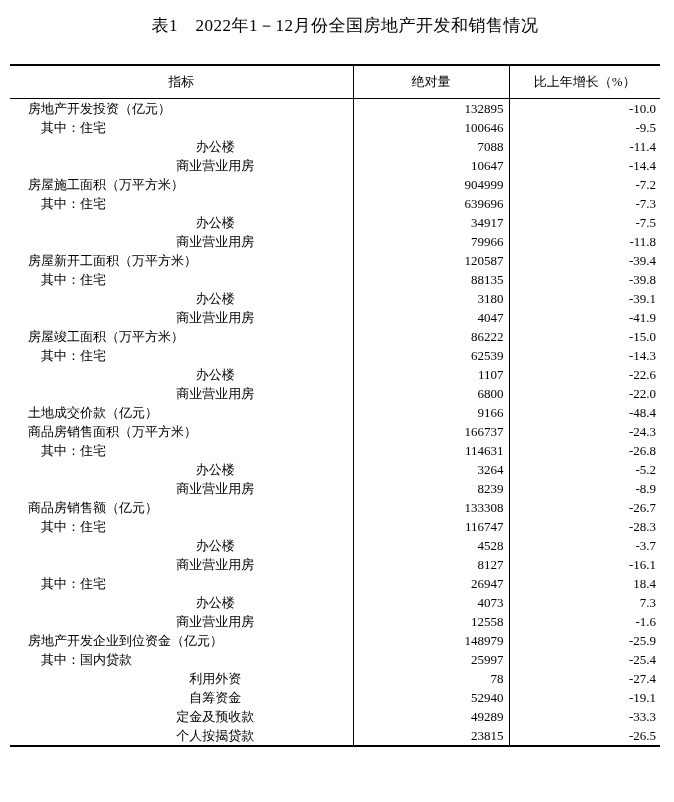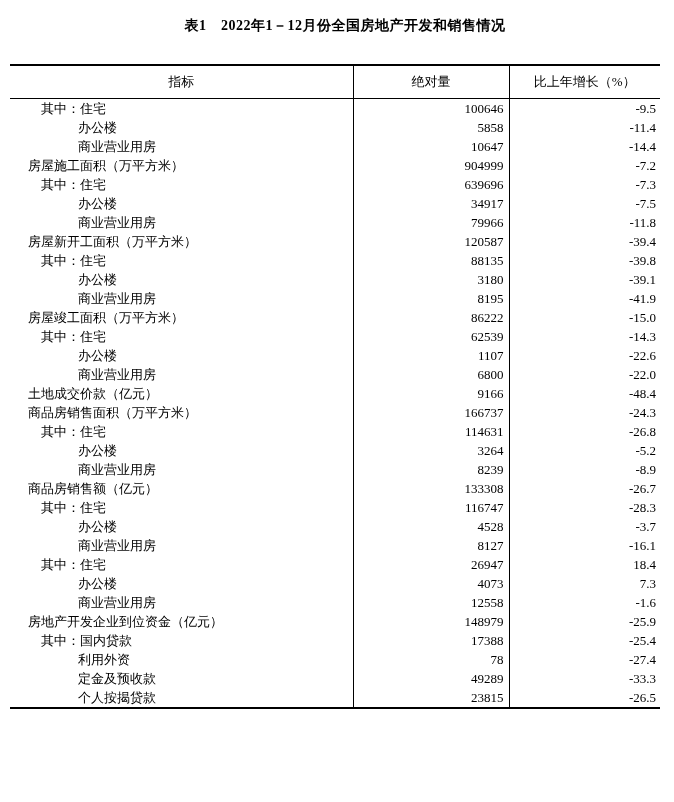--- a/index.html
+++ b/index.html
@@ -5,21 +5,21 @@
   html, body { margin: 0; padding: 0; }
   body {
     width: 674px; height: 802px;
     background: #ffffff; color: #000000;
     font-family: "Liberation Serif", "DejaVu Serif", serif;
     overflow: hidden;
   }
   .doc { width: 674px; height: 802px; position: relative; }
   .title {
     margin: 14px 0 0 16px;
-    font-size: 14px; font-weight: bold;
+    font-size: 17px; font-weight: normal;
     text-align: center; line-height: 24px;
     letter-spacing: 0.5px;
   }
   table.stats {
     border-collapse: collapse; table-layout: fixed;
     width: 650px; margin: 26px 0 0 10px;
     border-top: 2.5px solid #000;
     border-bottom: 2.5px solid #000;
   }
   col.c-indicator { width: 343px; }
@@ -33,21 +33,21 @@
   th {
     height: 33px; vertical-align: middle; text-align: center;
     border-bottom: 1px solid #000;
   }
   td { height: 19px; line-height: 19px; vertical-align: middle; }
   .b-right { border-right: 1px solid #000; }
   td.col-absolute { text-align: right; padding-right: 5px; }
   td.col-growth   { text-align: right; padding-right: 4px; }
   td.indent-0 { padding-left: 18px; }
   td.indent-1 { padding-left: 31px; }
-  td.indent-2 { padding-left: 68px; }
+  td.indent-2 { padding-left: 68px; text-align: center; }
 </style>
 </head>
 <body>
 
 <div class="doc">
   <h1 class="title">表1　2022年1－12月份全国房地产开发和销售情况</h1>
 
   <table class="stats">
     <colgroup>
       <col class="c-indicator">
@@ -56,27 +56,32 @@
     </colgroup>
     <thead>
       <tr>
         <th class="b-right">指标</th>
         <th class="b-right">绝对量</th>
         <th>比上年增长（%）</th>
       </tr>
     </thead>
     <tbody>
         <tr>
+          <td class="col-indicator b-right indent-0">房地产开发投资（亿元）</td>
+          <td class="col-absolute b-right">132895</td>
+          <td class="col-growth">-10.0</td>
+        </tr>
+        <tr>
           <td class="col-indicator b-right indent-1">其中：住宅</td>
           <td class="col-absolute b-right">100646</td>
           <td class="col-growth">-9.5</td>
         </tr>
         <tr>
           <td class="col-indicator b-right indent-2">办公楼</td>
-          <td class="col-absolute b-right">5858</td>
+          <td class="col-absolute b-right">7088</td>
           <td class="col-growth">-11.4</td>
         </tr>
         <tr>
           <td class="col-indicator b-right indent-2">商业营业用房</td>
           <td class="col-absolute b-right">10647</td>
           <td class="col-growth">-14.4</td>
         </tr>
         <tr>
           <td class="col-indicator b-right indent-0">房屋施工面积（万平方米）</td>
           <td class="col-absolute b-right">904999</td>
@@ -107,21 +112,21 @@
           <td class="col-absolute b-right">88135</td>
           <td class="col-growth">-39.8</td>
         </tr>
         <tr>
           <td class="col-indicator b-right indent-2">办公楼</td>
           <td class="col-absolute b-right">3180</td>
           <td class="col-growth">-39.1</td>
         </tr>
         <tr>
           <td class="col-indicator b-right indent-2">商业营业用房</td>
-          <td class="col-absolute b-right">8195</td>
+          <td class="col-absolute b-right">4047</td>
           <td class="col-growth">-41.9</td>
         </tr>
         <tr>
           <td class="col-indicator b-right indent-0">房屋竣工面积（万平方米）</td>
           <td class="col-absolute b-right">86222</td>
           <td class="col-growth">-15.0</td>
         </tr>
         <tr>
           <td class="col-indicator b-right indent-1">其中：住宅</td>
           <td class="col-absolute b-right">62539</td>
@@ -197,27 +202,32 @@
           <td class="col-absolute b-right">12558</td>
           <td class="col-growth">-1.6</td>
         </tr>
         <tr>
           <td class="col-indicator b-right indent-0">房地产开发企业到位资金（亿元）</td>
           <td class="col-absolute b-right">148979</td>
           <td class="col-growth">-25.9</td>
         </tr>
         <tr>
           <td class="col-indicator b-right indent-1">其中：国内贷款</td>
-          <td class="col-absolute b-right">17388</td>
+          <td class="col-absolute b-right">25997</td>
           <td class="col-growth">-25.4</td>
         </tr>
         <tr>
           <td class="col-indicator b-right indent-2">利用外资</td>
           <td class="col-absolute b-right">78</td>
           <td class="col-growth">-27.4</td>
+        </tr>
+        <tr>
+          <td class="col-indicator b-right indent-2">自筹资金</td>
+          <td class="col-absolute b-right">52940</td>
+          <td class="col-growth">-19.1</td>
         </tr>
         <tr>
           <td class="col-indicator b-right indent-2">定金及预收款</td>
           <td class="col-absolute b-right">49289</td>
           <td class="col-growth">-33.3</td>
         </tr>
         <tr>
           <td class="col-indicator b-right indent-2">个人按揭贷款</td>
           <td class="col-absolute b-right">23815</td>
           <td class="col-growth">-26.5</td>

